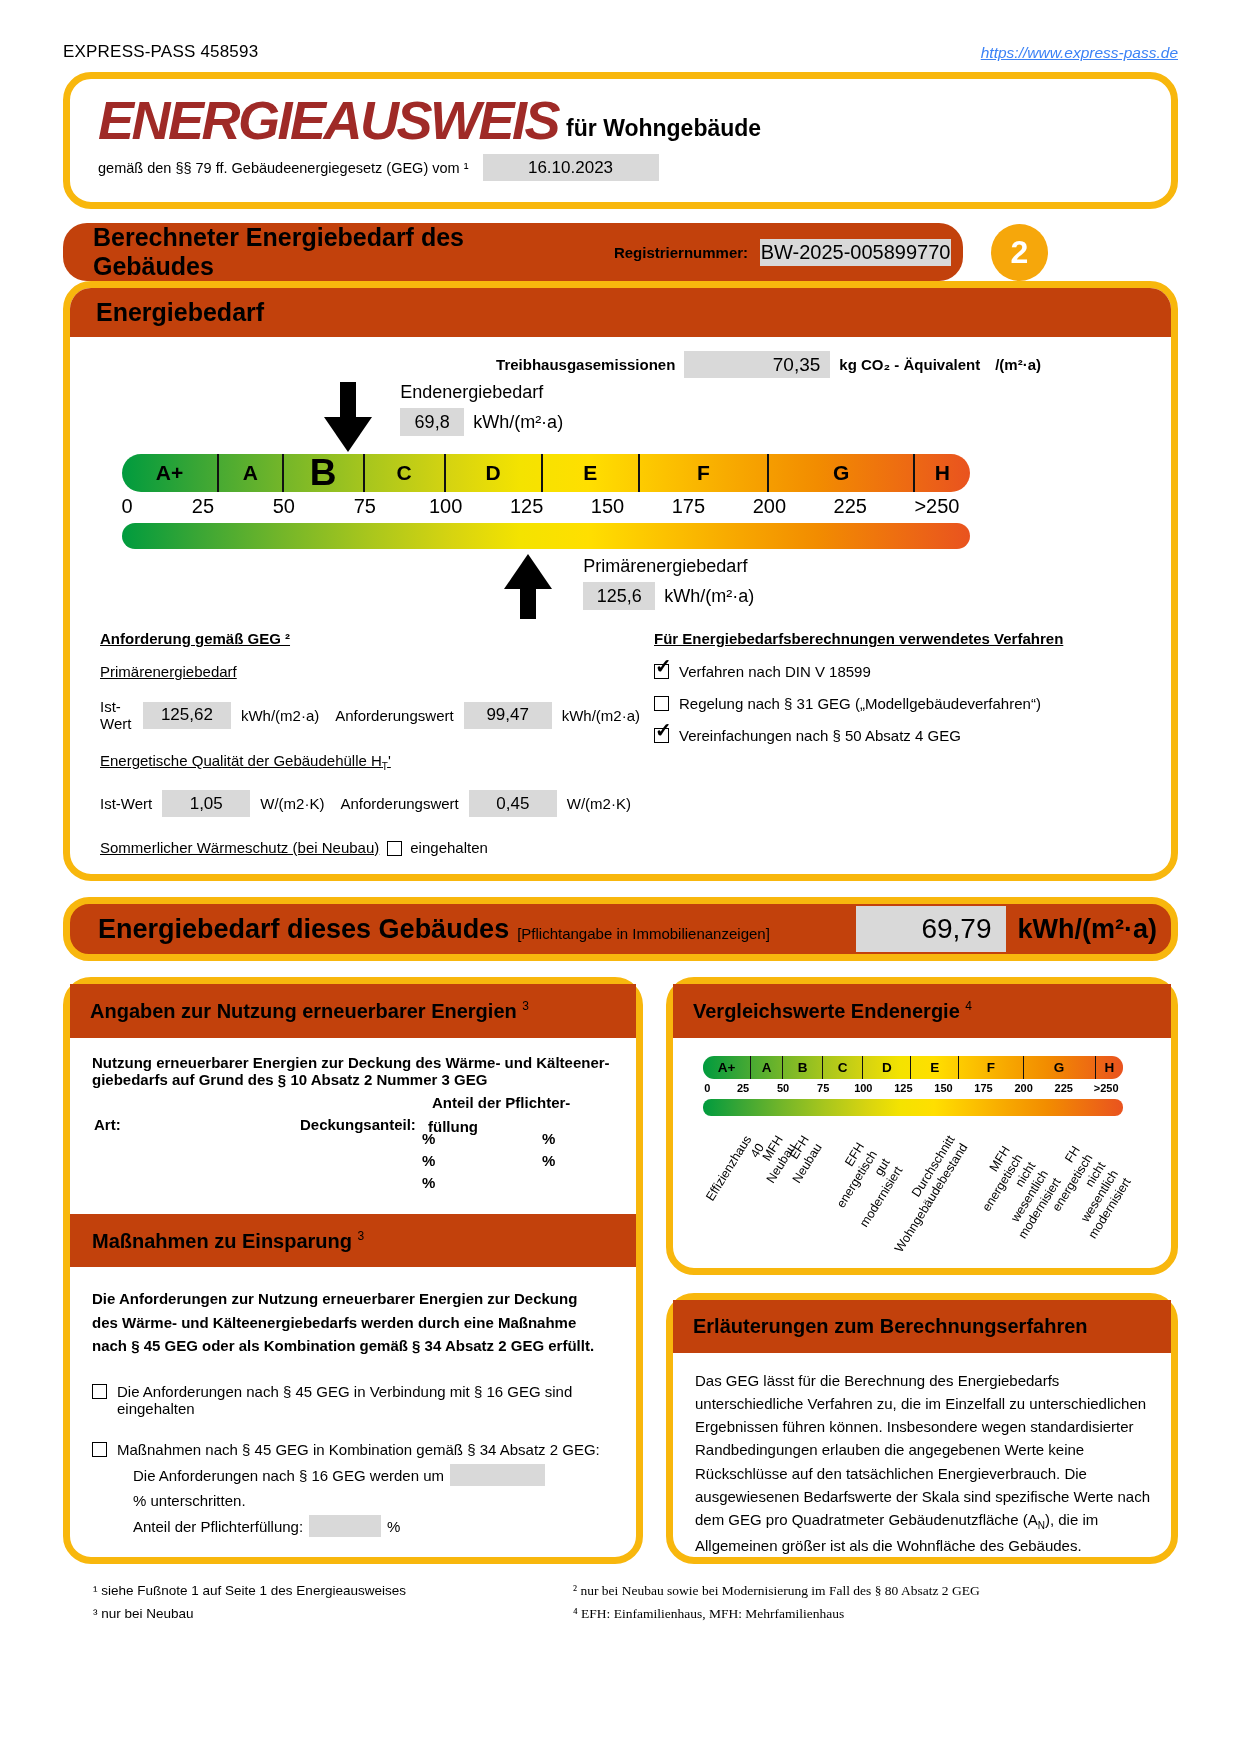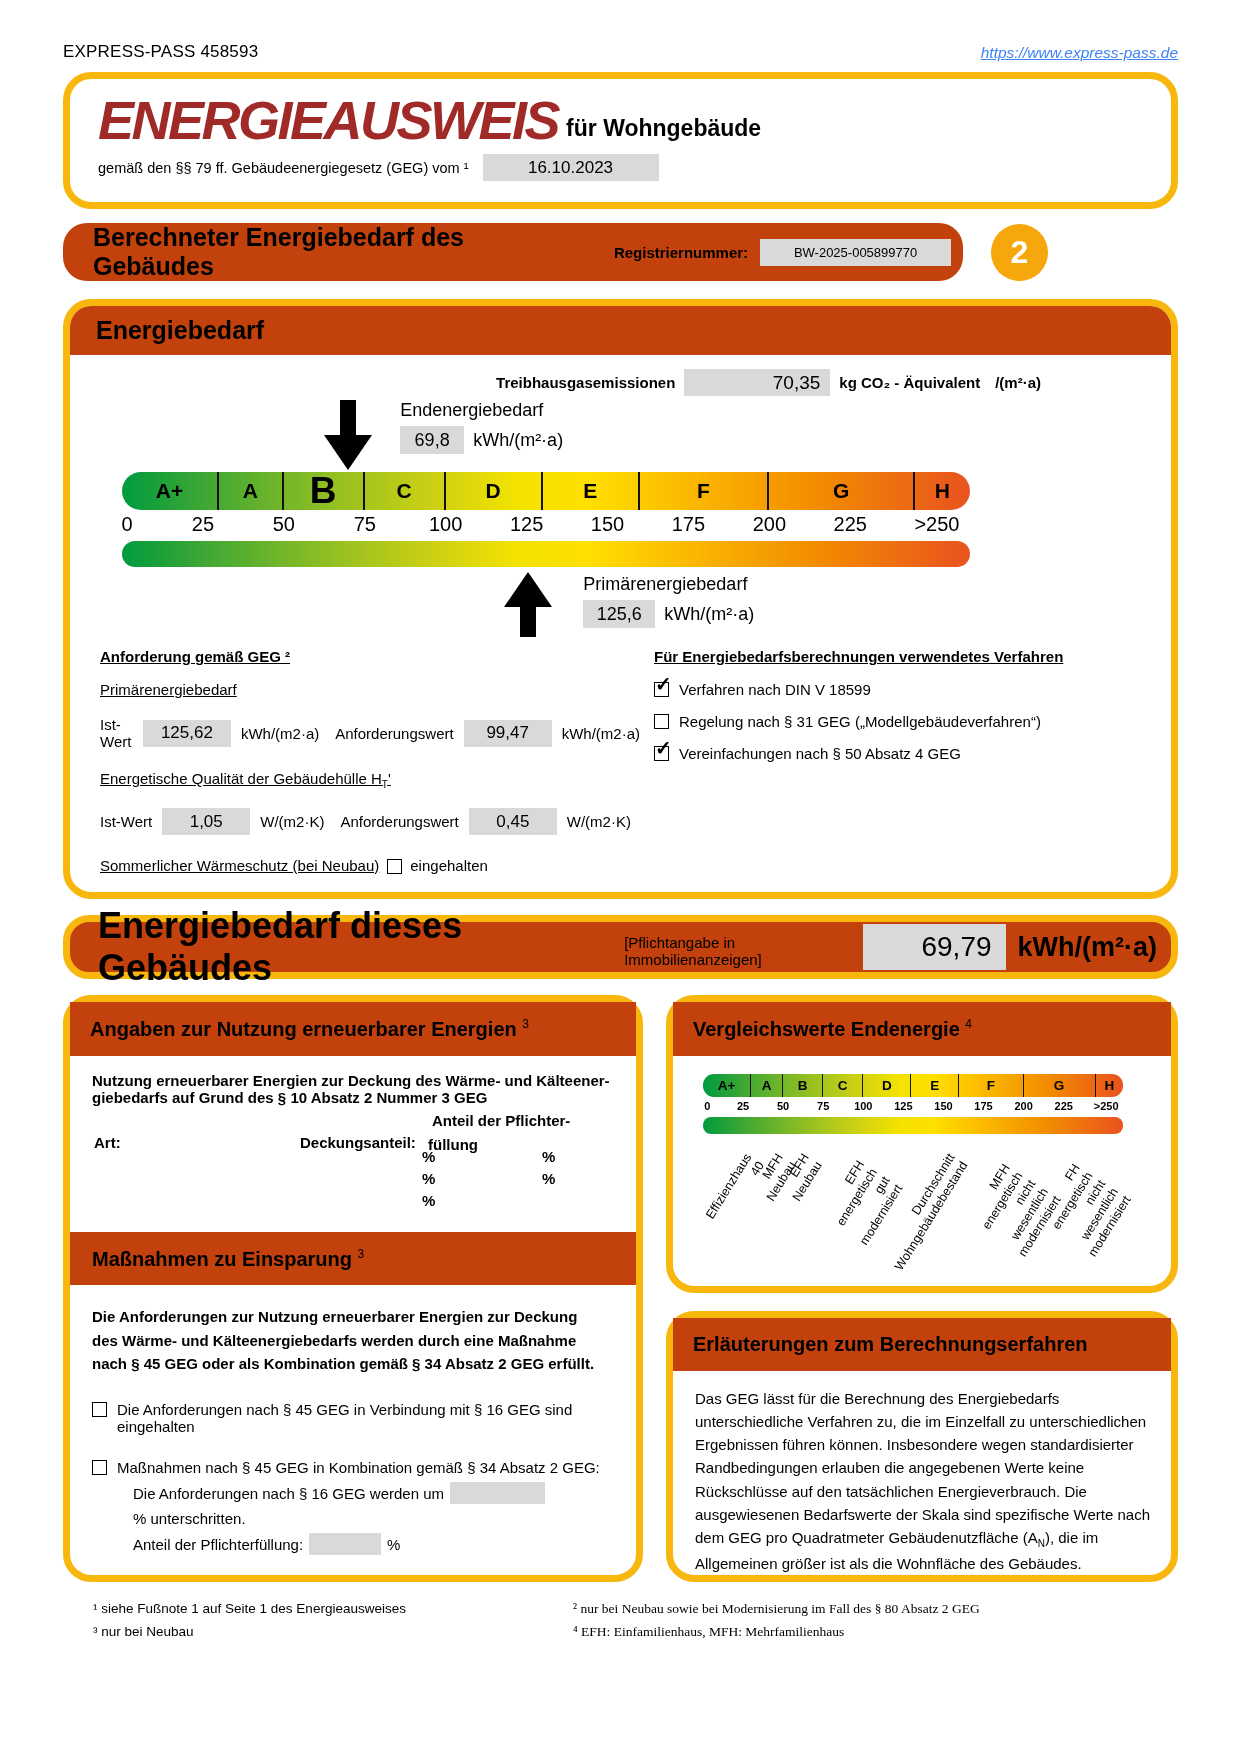--- a/index.html
+++ b/index.html
@@ -20,25 +20,25 @@
   .bigtitle{font-size:54px;font-weight:bold;font-style:italic;color:#9f2a27;letter-spacing:-2.5px;line-height:1.0;}
   .subtitle{font-size:23px;font-weight:bold;margin-left:8px;padding-bottom:5px;}
   .lawrow{display:flex;align-items:center;margin-top:7px;}
   .lawtext{font-size:14.5px;}
   .datebox{width:176px;height:27px;margin-left:14px;font-size:17px;}
   
   .box2row{margin-top:14px;display:flex;align-items:center;}
   .box2{flex:0 0 900px;height:58px;border-radius:24px;display:flex;align-items:center;padding:0 12px 0 30px;box-sizing:border-box;}
   .box2 h2{font-size:25px;font-weight:bold;margin:0;}
   .reglabel{font-size:15px;font-weight:bold;margin-left:40px;white-space:nowrap;}
-  .regbox{width:198px;height:27px;font-size:13px;margin-left:12px;}
+  .regbox{width:198px;height:27px;font-size:20px;margin-left:12px;}
   .pagecircle{width:57px;height:57px;border-radius:50%;background:#f6a70b;color:#fff;font-size:32px;font-weight:bold;
               display:flex;align-items:center;justify-content:center;margin-left:28px;}
   
-  .box3{margin-top:18px;padding-bottom:18px;overflow:hidden;}
+  .box3{padding-bottom:18px;overflow:hidden;}
   .strip{padding:10px 22px 10px 26px;}
   .strip h2{font-size:25px;margin:0;font-weight:bold;}
   .ghgrow{display:flex;justify-content:flex-end;align-items:center;margin-top:14px;padding-right:130px;gap:9px;font-weight:bold;font-size:15px;}
   .ghgbox{width:146px;height:27px;font-size:19px;font-weight:normal;justify-content:flex-end;padding-right:10px;}
   
   .scalewrap{position:relative;margin:4px 0 0 52px;width:848px;height:240px;}
   .adown{position:absolute;left:26.6%;top:0;transform:translateX(-50%);width:48px;}
   .adown .stem{width:16px;height:35px;background:#000;margin:0 auto;}
   .adown .head{width:0;height:0;border-left:24px solid transparent;border-right:24px solid transparent;border-top:35px solid #000;}
   .endblock{position:absolute;left:32.8%;top:0;}
@@ -66,21 +66,21 @@
   .uhead{font-weight:bold;text-decoration:underline;margin-bottom:16px;}
   .usub{text-decoration:underline;margin-bottom:18px;}
   .valrow{display:flex;align-items:center;gap:10px;margin-bottom:20px;}
   .smbox{min-width:88px;height:27px;font-size:17px;}
   .cbrow{display:flex;align-items:flex-start;gap:10px;margin-bottom:15px;}
   .cb{position:relative;display:inline-block;width:15px;height:15px;border:1.7px solid #000;box-sizing:border-box;flex:0 0 15px;margin-top:1px;}
   .cb .mk{position:absolute;left:0px;top:-9px;font-size:20px;font-weight:bold;font-style:normal;line-height:1;}
   .sommerrow{display:flex;align-items:center;gap:8px;padding-left:30px;margin-top:2px;font-size:15px;}
   
   .box4{margin-top:16px;height:64px;border-radius:26px;display:flex;align-items:center;padding:0 14px 0 28px;}
-  .box4 .t{font-size:36px;font-weight:bold;}
+  .box4 .t{font-size:27px;font-weight:bold;}
   .box4 .note{font-size:15px;margin-left:8px;padding-top:8px;}
   .box4 .val{margin-left:auto;width:150px;height:46px;font-size:28px;justify-content:flex-end;padding-right:14px;}
   .box4 .unit{font-size:27px;font-weight:bold;margin-left:12px;}
   
   .cols{display:flex;align-items:stretch;margin-top:16px;}
   .box5{width:580px;flex:0 0 580px;display:flex;flex-direction:column;}
   .rightcol{flex:1;margin-left:23px;display:flex;flex-direction:column;}
   .hstrip{padding:15px 20px;font-size:20px;font-weight:bold;}
   .b5body{padding:16px 8px 0 22px;font-size:15px;font-weight:bold;}
   .prewrap{white-space:pre-line;}

